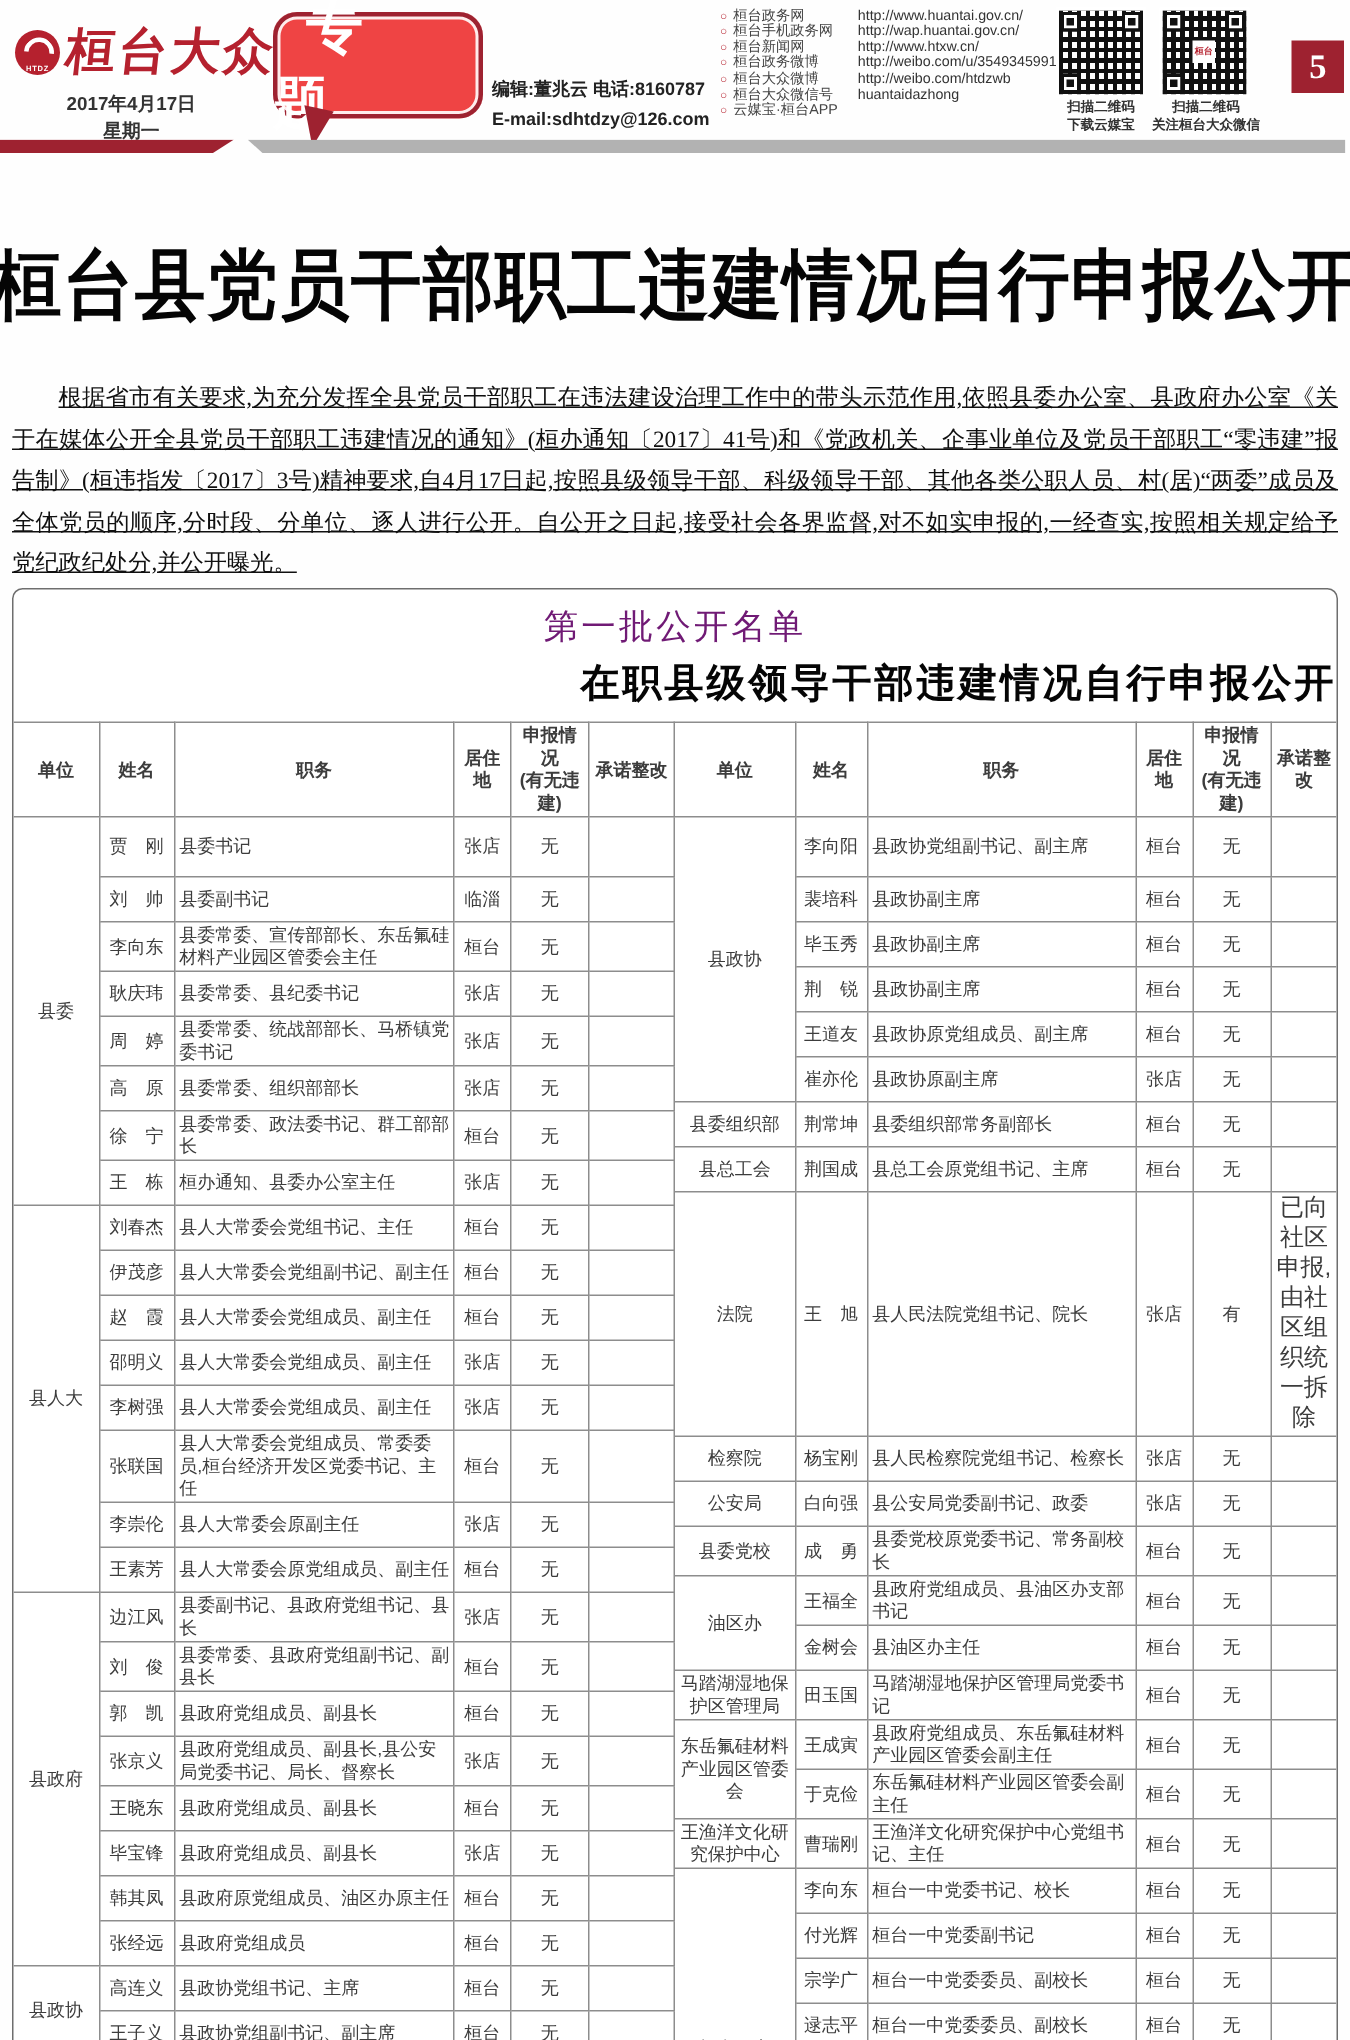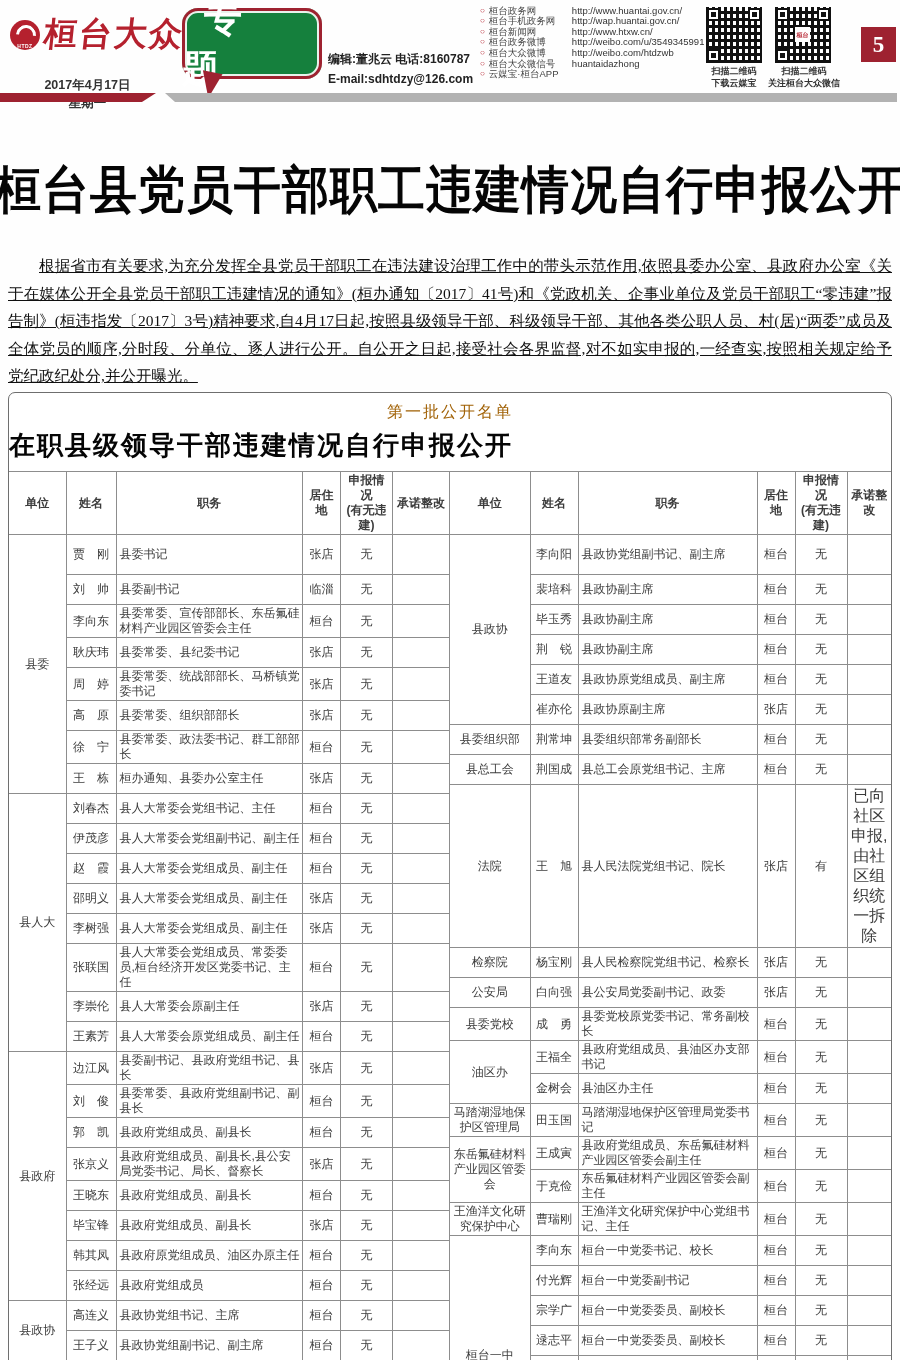--- a/index.html
+++ b/index.html
@@ -9,24 +9,24 @@
   
   .masthead{position:relative;height:102px;}
   .logo-block{position:absolute;left:10px;top:12px;width:155px;text-align:center;}
   .logo-row{display:flex;align-items:center;justify-content:flex-start;gap:4px;}
   .logo-icon{width:30px;height:30px;border-radius:50%;background:#b5212e;position:relative;flex:0 0 auto;}
   .logo-icon::before{content:"";position:absolute;left:6px;top:5px;width:14px;height:14px;border-radius:50%;
         border:3px solid #fff;border-left-color:transparent;border-bottom-color:transparent;transform:rotate(-40deg);}
   .logo-abbr{position:absolute;left:0;right:0;bottom:1px;font-size:5px;color:#fff;font-weight:bold;letter-spacing:.5px;}
   .paper-name{font-family:"Liberation Serif",serif;font-weight:bold;font-size:33px;color:#b5212e;
         transform:skewX(-6deg);white-space:nowrap;letter-spacing:2px;}
-  .issue-date{margin-top:20px;font-size:12.5px;font-weight:bold;color:#333;text-align:center;}
+  .issue-date{margin-top:4px;font-size:12.5px;font-weight:bold;color:#333;text-align:center;}
   .weekday{font-size:12.5px;font-weight:bold;color:#333;margin-top:1px;}
 
-  .badge-bubble{position:absolute;left:182px;top:8px;width:140px;height:71px;background:#15803d;
+  .badge-bubble{position:absolute;left:182px;top:8px;width:140px;height:71px;background:#ef4444;
         border-radius:16px;display:flex;align-items:center;justify-content:center;
         box-shadow:inset 0 0 0 3px #9e2230, inset 0 0 0 5px rgba(255,255,255,.9);}
   .badge-text{color:#fff;font-size:38px;font-weight:bold;letter-spacing:22px;text-indent:22px;font-family:"Liberation Serif",serif;}
   .badge-tail{position:absolute;left:200px;top:72px;width:0;height:0;
         border-left:11px solid transparent;border-right:9px solid transparent;border-top:26px solid #9e2230;
         transform:rotate(12deg);}
 
   .editor-block{position:absolute;left:328px;top:50px;font-size:12px;font-weight:bold;color:#222;line-height:1.65;white-space:nowrap;}
 
   .links-block{position:absolute;left:480px;top:5px;font-size:9.5px;line-height:1.18;color:#333;}
@@ -60,22 +60,22 @@
   .headline{margin:36px 6px 0;height:104px;display:flex;align-items:center;justify-content:center;}
   .headline span{font-family:"Liberation Serif",serif;font-weight:bold;font-size:47px;color:#050505;
         letter-spacing:1px;white-space:nowrap;transform:scaleY(1.08);}
   .intro{margin:10px 8px 0;font-family:"Liberation Serif",serif;font-size:15.5px;line-height:1.78;
         text-align:justify;text-indent:2em;color:#101010;text-decoration:underline;}
   .hotline{margin:6px 8px 0;padding-left:2em;font-size:15px;font-weight:bold;color:#101010;}
 
   
   .board{position:absolute;left:8px;right:8px;top:392px;height:975px;border:1px solid #6e6e6e;border-radius:7px;
         background:#fff;overflow:hidden;}
-  .batch-title{margin-top:9px;text-align:center;font-size:16px;color:#a16207;letter-spacing:2px;}
-  .board-subtitle{margin-top:5px;text-align:left;font-size:26px;font-weight:bold;color:#050505;letter-spacing:2px;}
+  .batch-title{margin-top:9px;text-align:center;font-size:23px;color:#701a75;letter-spacing:2px;}
+  .board-subtitle{margin-top:5px;text-align:right;font-size:26px;font-weight:bold;color:#050505;letter-spacing:2px;}
   .tables-row{display:flex;align-items:stretch;margin-top:8px;height:880px;}
   table.half{width:50%;border-collapse:collapse;table-layout:fixed;height:100%;}
   table.half th,table.half td{border:1px solid #8d8d8d;font-size:12px;color:#3c3c3c;text-align:center;
         padding:1px 2px;line-height:1.25;overflow:hidden;}
   table.half th{font-weight:bold;white-space:pre-line;height:40px;}
   table.half td.title{text-align:left;padding-left:3px;}
   table.half td.promise{font-size:16px;}
   table.half tr{height:30px;}
   table.half tr:first-child{height:40px;}
   

